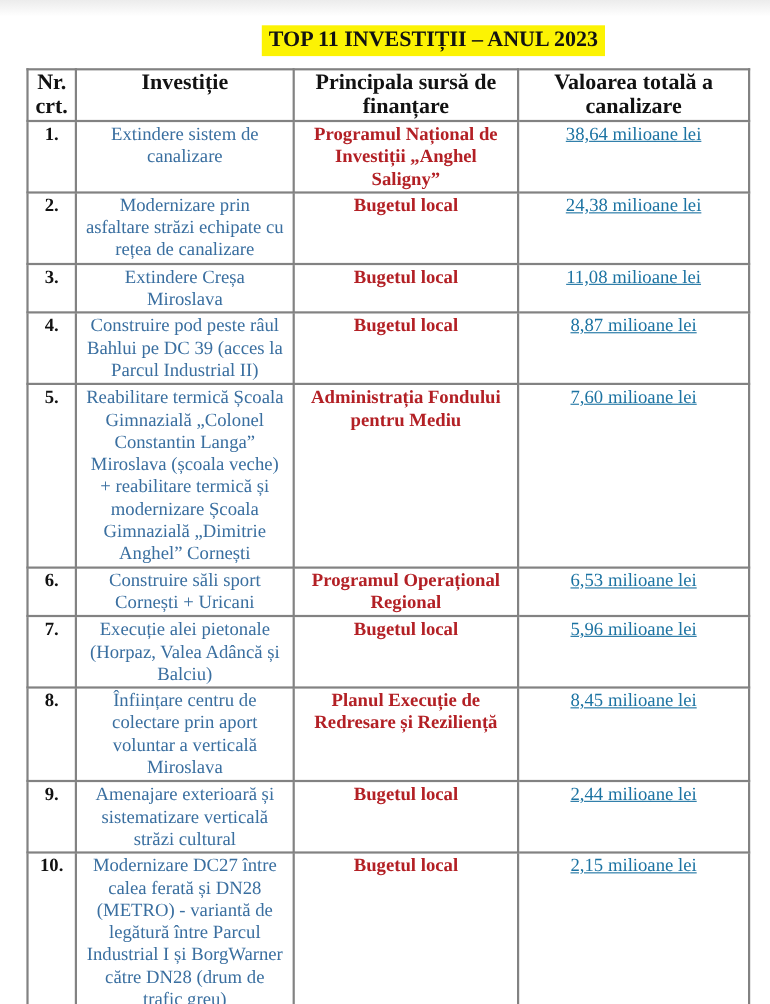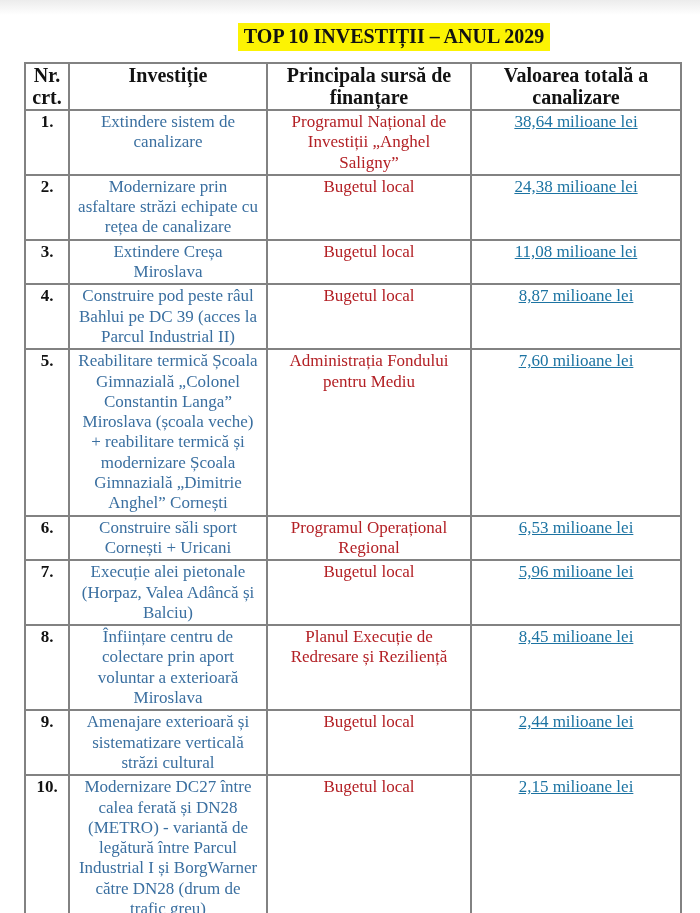--- a/index.html
+++ b/index.html
@@ -51,30 +51,30 @@
     line-height: 21.5px;
     font-weight: bold;
     color: var(--heading-text, #101010);
   }
   .inv-table td {
     font-size: 17px;
     line-height: 20.3px;
   }
   td.num { font-weight: bold; color: var(--heading-text, #101010); }
   td.inv { color: var(--investment-text, #3A6FA0); }
-  td.src { color: var(--source-text, #B32025); font-weight: normal; }
+  td.src { color: var(--source-text, #B32025); font-weight: bold; }
   td.val { color: var(--value-text, #1C73A2); text-decoration: underline; }
 </style>
 </head>
 <body>
 
 <div class="page">
 
   <div class="title-wrap">
-    <span class="title">TOP 10 INVESTIȚII – ANUL 2029</span>
+    <span class="title">TOP 11 INVESTIȚII – ANUL 2023</span>
   </div>
 
   <table class="inv-table">
     <colgroup>
       <col style="width:44px">
         <col style="width:198px">
         <col style="width:204px">
         <col style="width:210px">
     </colgroup>
     <thead>
@@ -148,21 +148,21 @@
         <td class="inv">Execuție alei pietonale
 (Horpaz, Valea Adâncă și
 Balciu)</td>
         <td class="src">Bugetul local</td>
         <td class="val">5,96 milioane lei</td>
       </tr>
       <tr>
         <td class="num">8.</td>
         <td class="inv">Înființare centru de
 colectare prin aport
-voluntar a exterioară
+voluntar a verticală
 Miroslava</td>
         <td class="src">Planul Execuție de
 Redresare și Reziliență</td>
         <td class="val">8,45 milioane lei</td>
       </tr>
       <tr>
         <td class="num">9.</td>
         <td class="inv">Amenajare exterioară și
 sistematizare verticală
 străzi cultural</td>

